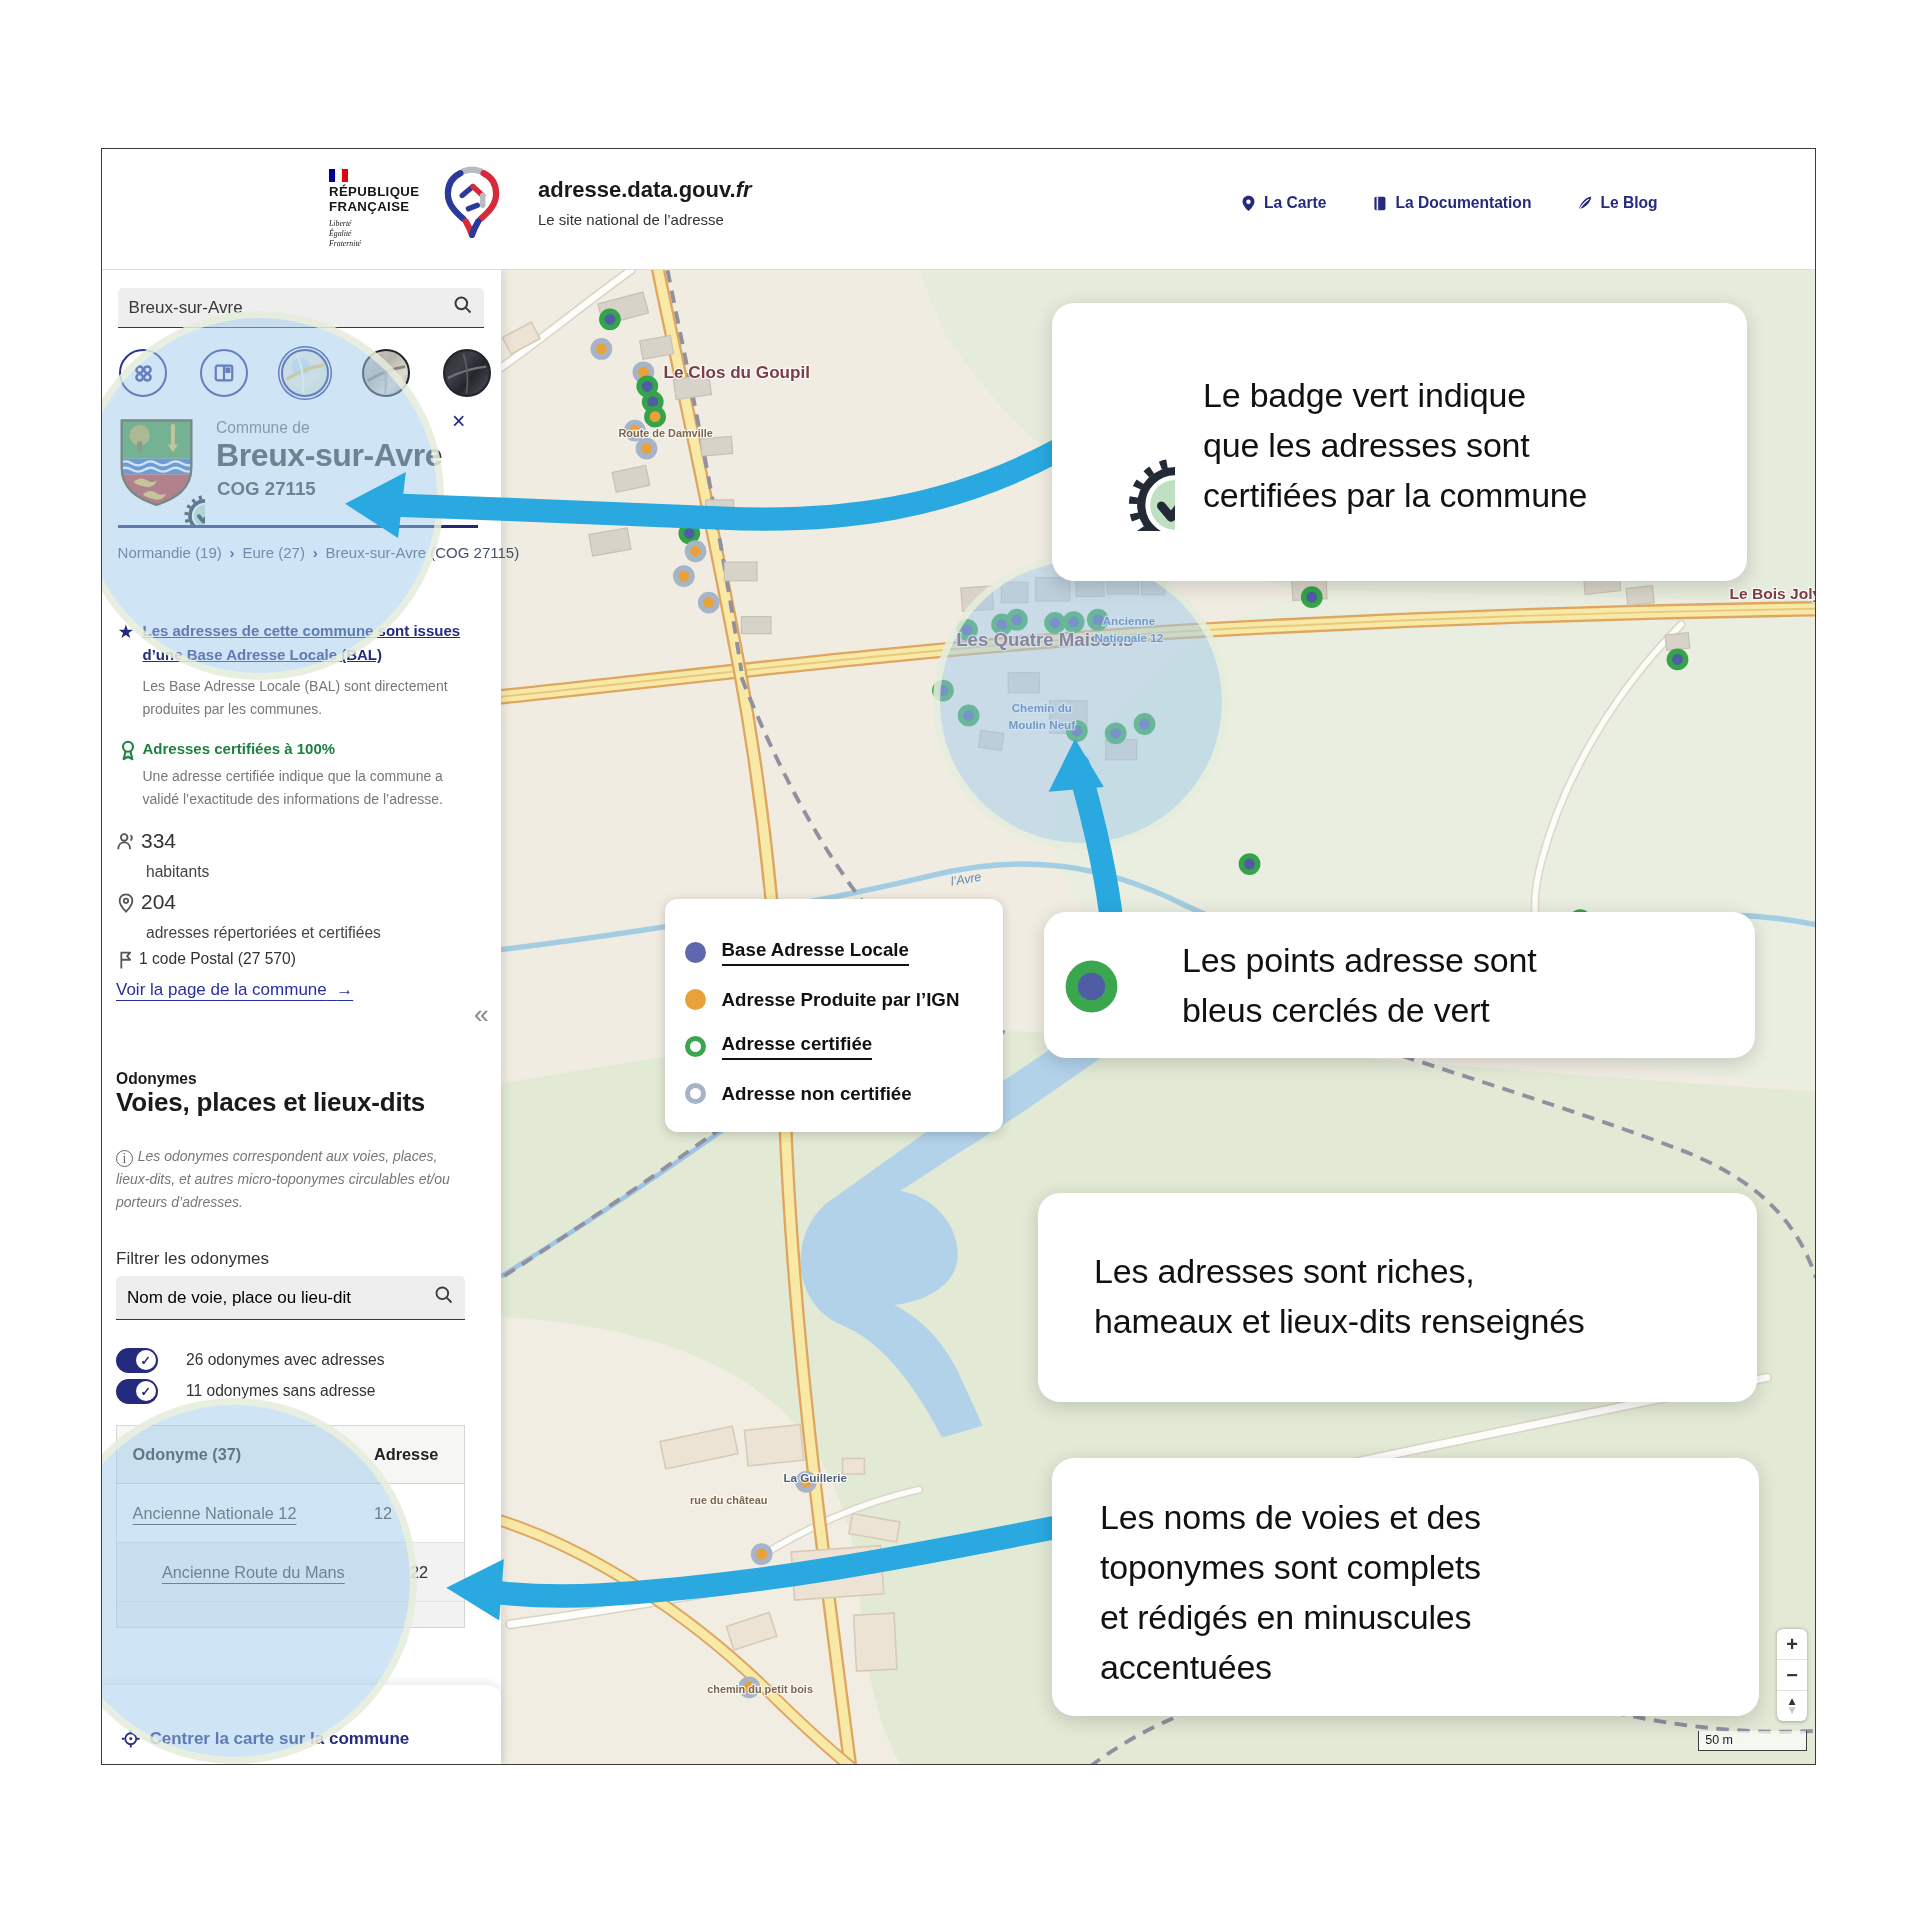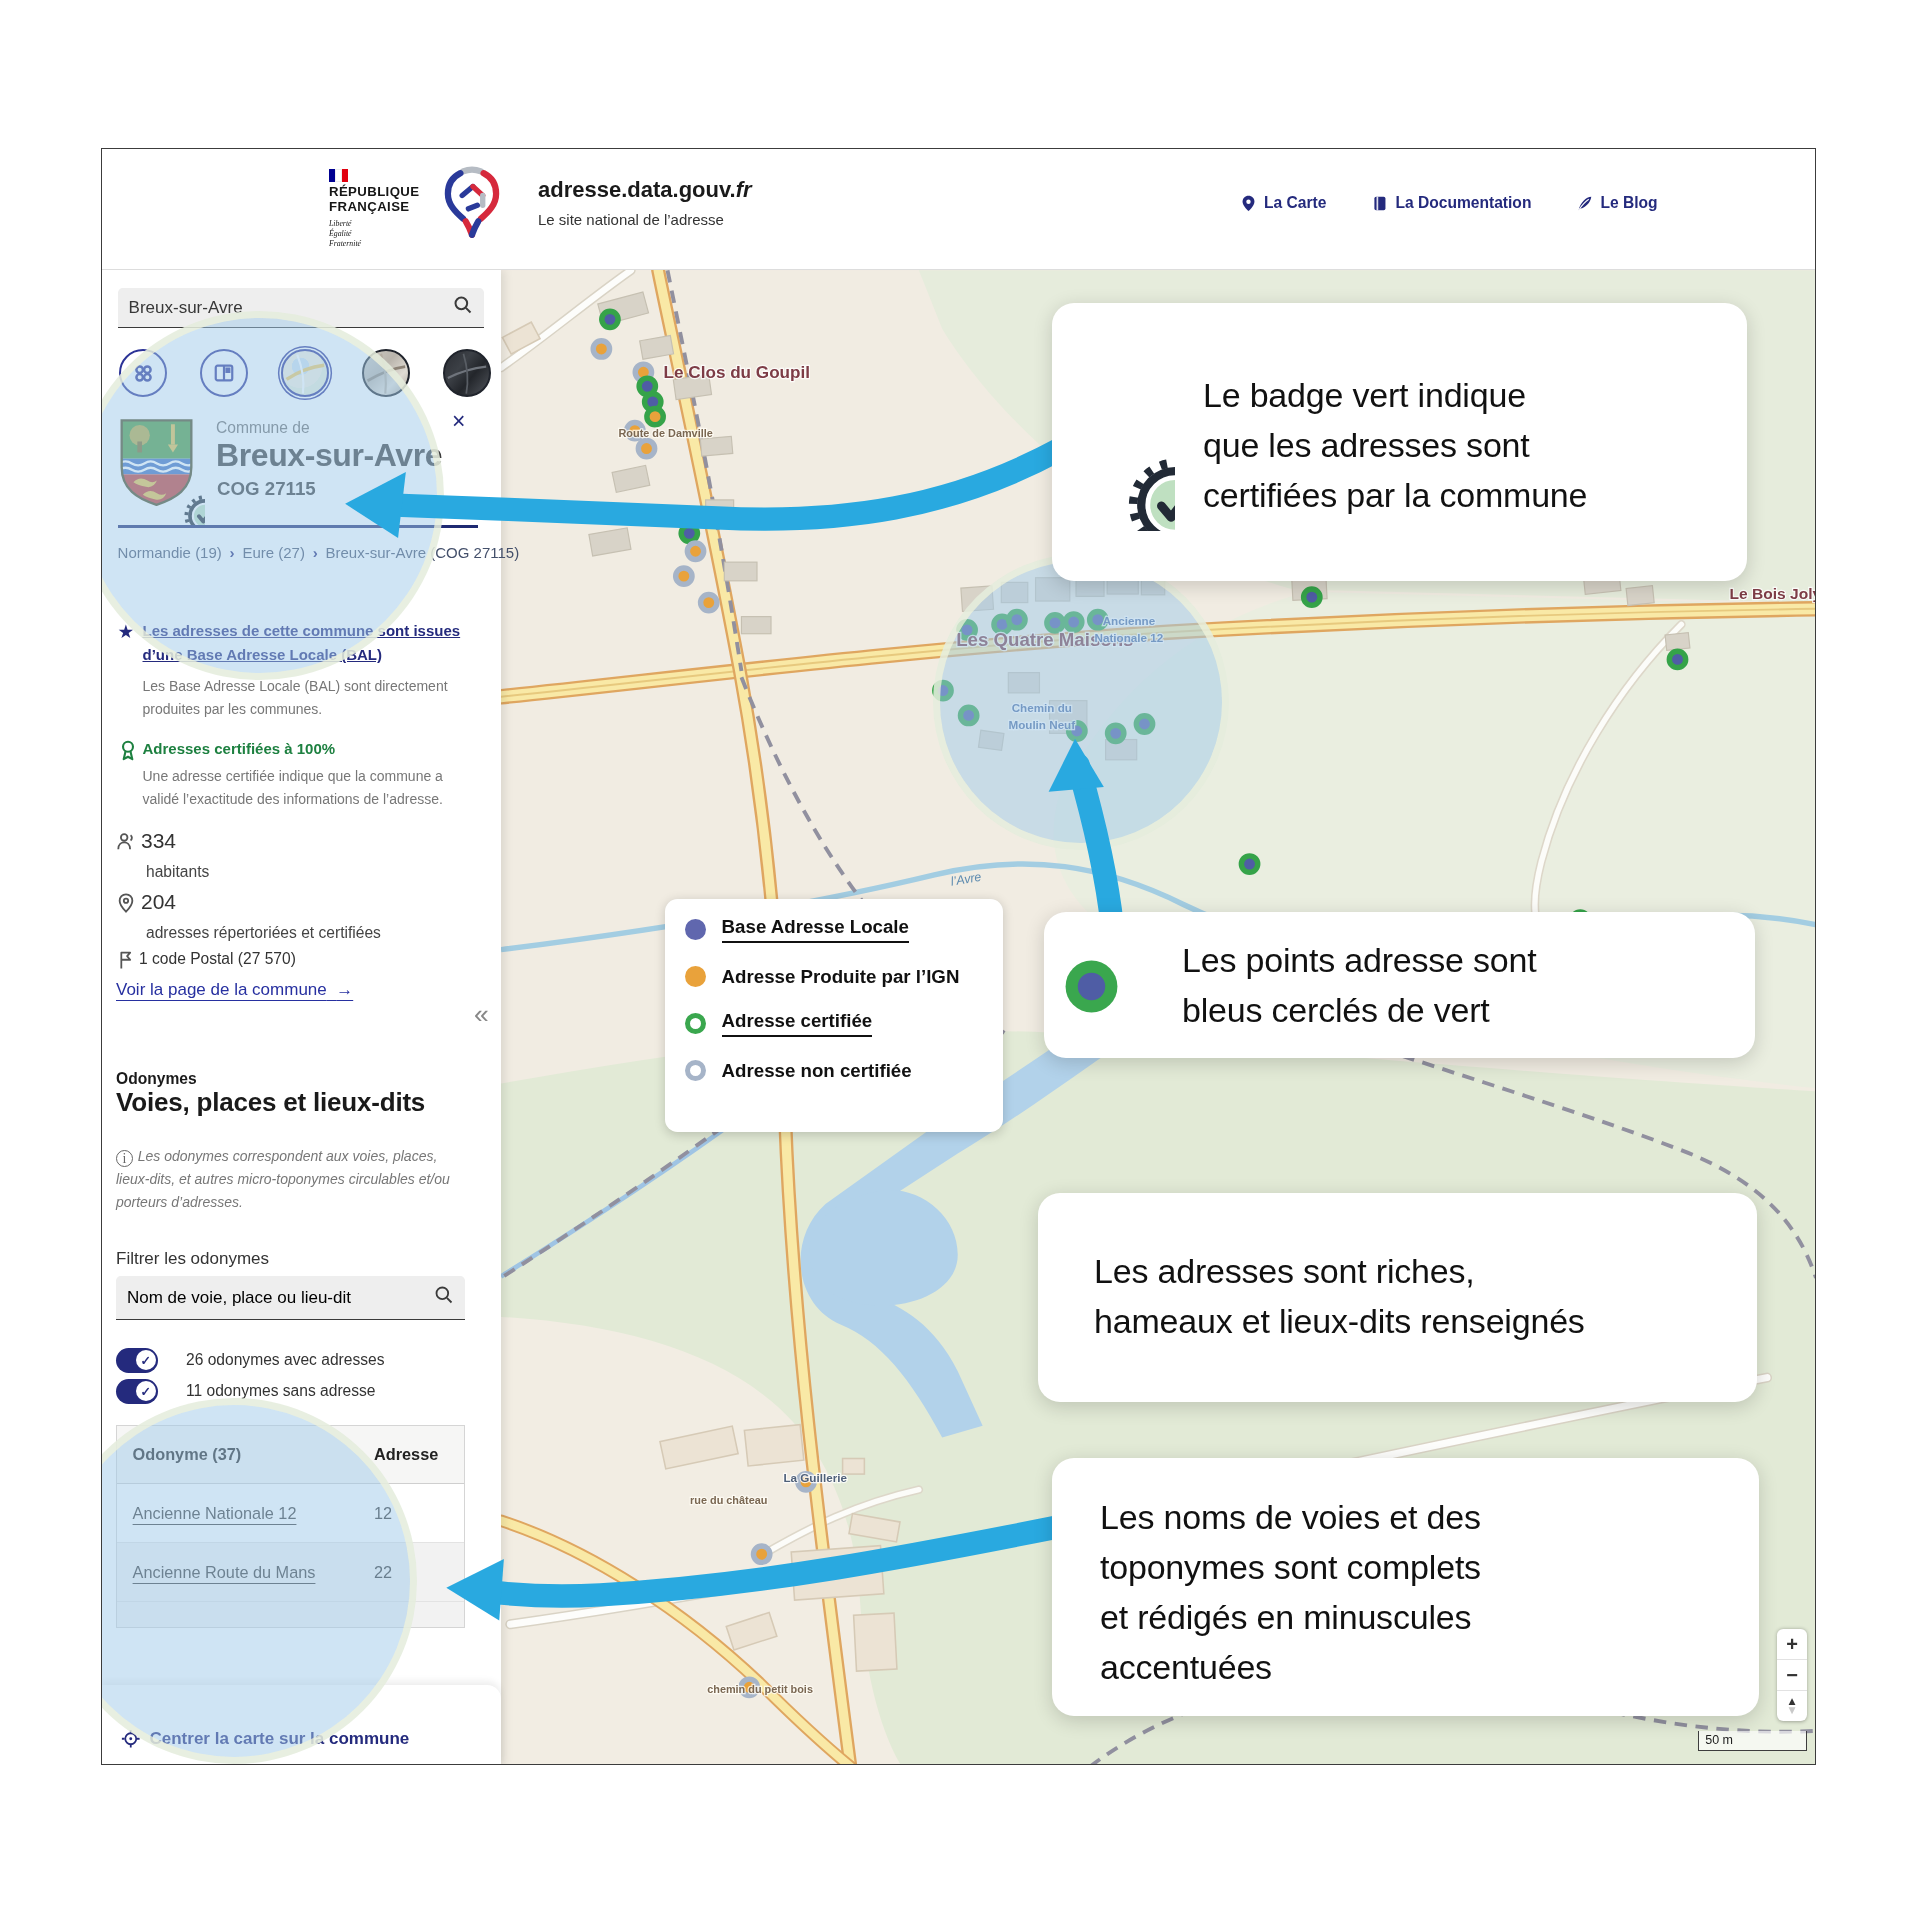--- a/index.html
+++ b/index.html
@@ -78,39 +78,39 @@
     color:#242a7d;font-size:12.5px;font-weight:bold;display:flex;align-items:center;justify-content:center;}
   .tgl-lbl{font-size:15.6px;color:#333;}
   .odtable{position:absolute;left:14px;top:1155px;width:349px;border:0.8px solid #d5d5d5;background:#fff;}
   .throw{display:flex;height:58px;align-items:center;border-bottom:0.8px solid #cfcfcf;background:#f6f6f5;}
   .throw .c1{padding-left:15.6px;font-size:16.3px;font-weight:bold;color:#222;flex:1;}
   .throw .c2{width:90px;font-size:16.3px;font-weight:bold;color:#222;margin-left:48px;}
   .tr{display:flex;height:59px;align-items:center;border-bottom:0.8px solid #e3e3e3;}
   .tr .c1{padding-left:15.6px;flex:1;}
   .tr .c1 span{font-size:16.3px;color:#3a3a3a;text-decoration:underline;text-underline-offset:5.4px;cursor:pointer;}
   .tr .c2{width:90px;font-size:16.3px;color:#333;}
-  .tr.alt{background:#f2f2f2;}
+  .tr.alt{background:#f2f2f2;text-align:center;}
   .tr.partial{height:25px;background:#f2f2f2;border-bottom:none;}
   .sbfoot{position:absolute;left:0;top:1415px;width:399px;height:82px;background:#fff;
     border-radius:0 14px 0 0;box-shadow:0 -3.9px 7.8px rgba(0,0,0,.07);z-index:4;}
   .sbfoot .lnk{position:absolute;left:18.7px;top:44px;display:flex;gap:9.3px;align-items:center;
     color:#242a7d;font-size:17px;font-weight:bold;cursor:pointer;}
   
   .map{position:absolute;left:399px;top:121px;width:1315px;height:1497px;overflow:hidden;background:#f1ece2;}
   .map svg{position:absolute;left:0;top:0;}
   text.ml-hamlet{fill:#7d3c46;font-weight:bold;paint-order:stroke;stroke:#ffffffcc;stroke-width:3px;}
   text.ml-roadsm{fill:#7a6752;font-weight:bold;font-size:14px;paint-order:stroke;stroke:#fffdf5cc;stroke-width:3px;}
   text.ml-street{fill:#4c6a9f;font-weight:bold;font-size:15px;paint-order:stroke;stroke:#ffffffcc;stroke-width:3px;}
   text.ml-place{fill:#50617a;font-weight:bold;font-size:15px;paint-order:stroke;stroke:#ffffffcc;stroke-width:3px;}
   text.ml-water{fill:#5f8cb0;font-style:italic;font-size:16px;}
   .d-bc{fill:#4f5da5;stroke:#35a349;stroke-width:7px;}
   .d-in{fill:#e9a23b;stroke:#a6b4c8;stroke-width:7px;}
   .d-ic{fill:#e9a23b;stroke:#35a349;stroke-width:7px;}
   .legend{position:absolute;left:563px;top:750px;width:338px;height:233px;background:#fff;border-radius:12.5px;
-    box-shadow:0 2.3px 11px rgba(0,0,0,.18);z-index:4;padding:7px 20px;}
+    box-shadow:0 2.3px 11px rgba(0,0,0,.18);z-index:4;padding:30px 20px;}
   .lg-row{display:flex;align-items:center;gap:15.6px;height:47px;}
   .lg-lbl{font-size:18.7px;font-weight:bold;color:#111;}
   .lg-lbl.und{border-bottom:2.3px solid #111;padding-bottom:3.1px;}
   .sw{width:21px;height:21px;border-radius:50%;flex:none;}
   .sw-dot-indigo{background:#6067ae;}
   .sw-dot-orange{background:#e9a23b;}
   .sw-ring-green{background:#fff;border:5.4px solid #3aa74e;}
   .sw-ring-gray{background:#fff;border:5.4px solid #a6b4c8;}
   .mapctl{position:absolute;left:1675px;top:1480px;width:30px;height:92px;background:#fff;border-radius:6.2px;
     box-shadow:0 0.8px 3.9px rgba(0,0,0,.3);z-index:4;display:flex;flex-direction:column;}

